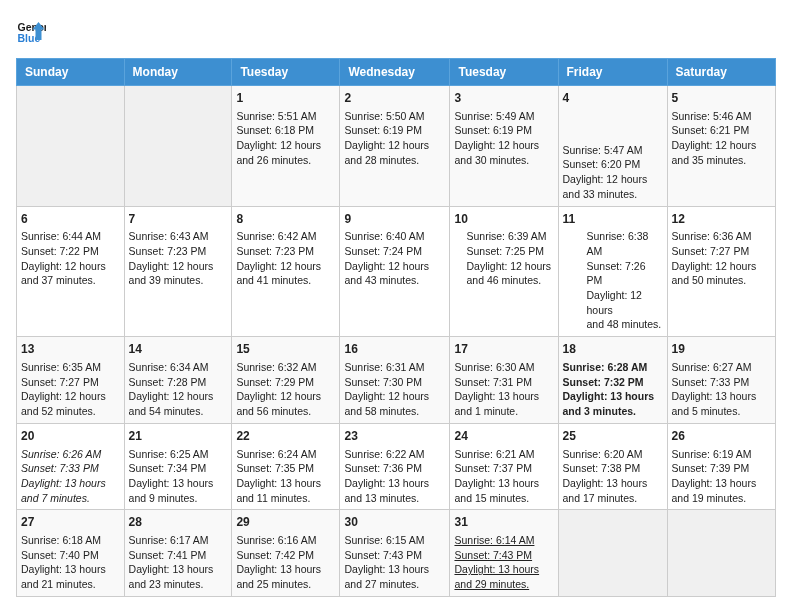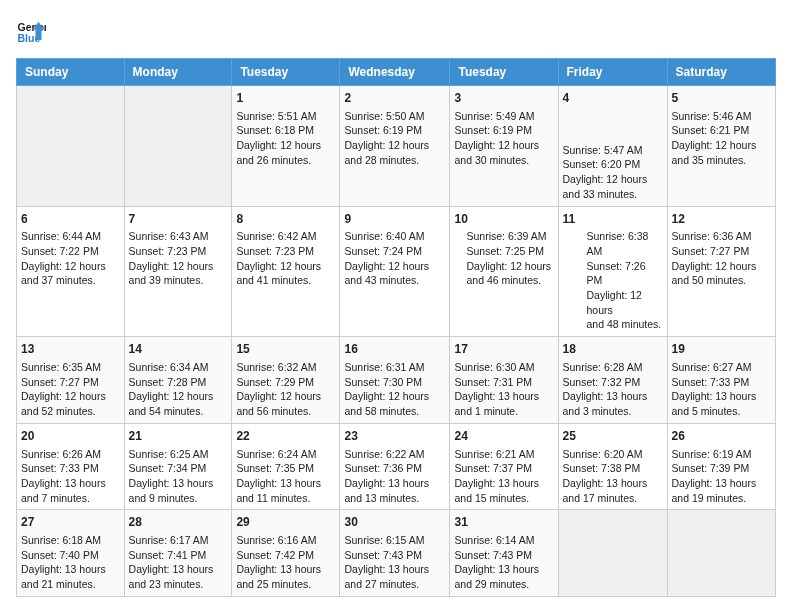--- a/index.html
+++ b/index.html
@@ -237,37 +237,37 @@
         </td>
         <td>
           <span class="day-num">17</span>
           <div style="white-space: pre-line;">Sunrise: 6:30 AM
 Sunset: 7:31 PM
 Daylight: 13 hours
 and 1 minute.</div>
         </td>
         <td>
           <span class="day-num">18</span>
-          <div style="white-space: pre-line;">Sunrise: 6:28 AM
+          <div style="white-space: pre-line; font-weight: bold;">Sunrise: 6:28 AM
 Sunset: 7:32 PM
 Daylight: 13 hours
 and 3 minutes.</div>
         </td>
         <td>
           <span class="day-num">19</span>
           <div style="white-space: pre-line;">Sunrise: 6:27 AM
 Sunset: 7:33 PM
 Daylight: 13 hours
 and 5 minutes.</div>
         </td>
       </tr>
       <tr>
         <td>
           <span class="day-num">20</span>
-          <div style="white-space: pre-line;">Sunrise: 6:26 AM
+          <div style="white-space: pre-line; font-style: italic;">Sunrise: 6:26 AM
 Sunset: 7:33 PM
 Daylight: 13 hours
 and 7 minutes.</div>
         </td>
         <td>
           <span class="day-num">21</span>
           <div style="white-space: pre-line;">Sunrise: 6:25 AM
 Sunset: 7:34 PM
 Daylight: 13 hours
 and 9 minutes.</div>
@@ -332,21 +332,21 @@
         </td>
         <td>
           <span class="day-num">30</span>
           <div style="white-space: pre-line;">Sunrise: 6:15 AM
 Sunset: 7:43 PM
 Daylight: 13 hours
 and 27 minutes.</div>
         </td>
         <td>
           <span class="day-num">31</span>
-          <div style="white-space: pre-line;">Sunrise: 6:14 AM
+          <div style="white-space: pre-line; text-decoration: underline;">Sunrise: 6:14 AM
 Sunset: 7:43 PM
 Daylight: 13 hours
 and 29 minutes.</div>
         </td>
         <td class="empty"></td>
         <td class="empty"></td>
       </tr>
     </tbody>
 </table>
 

